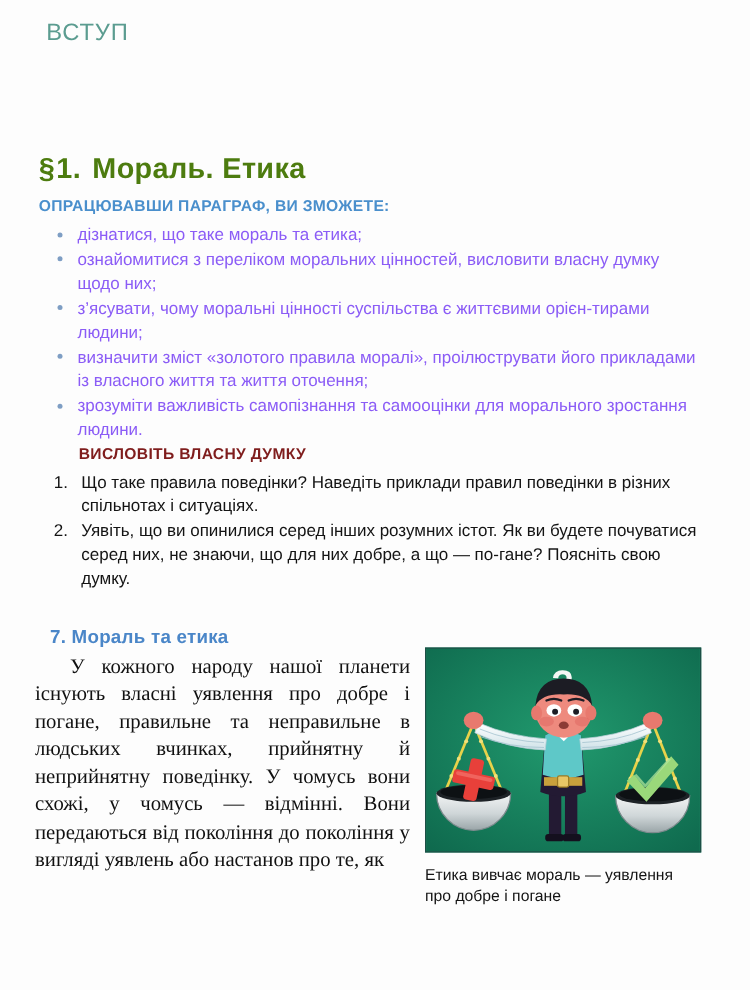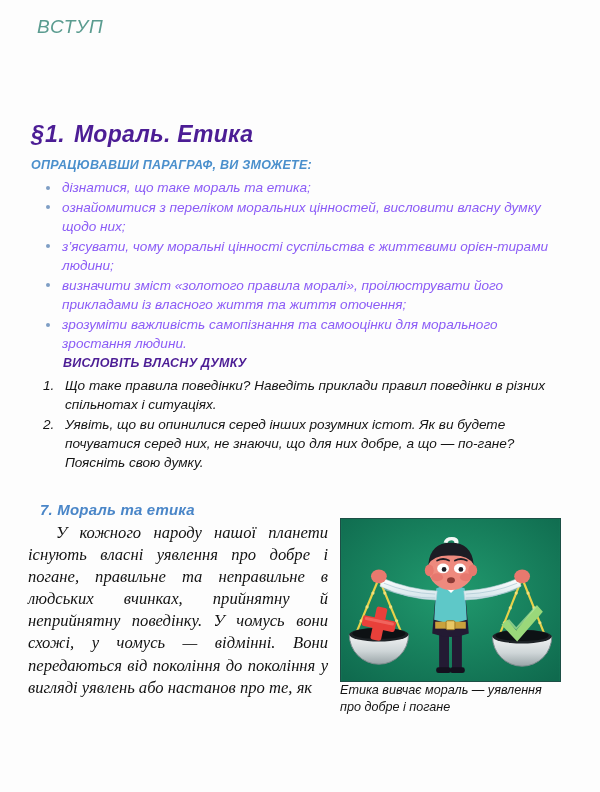--- a/index.html
+++ b/index.html
@@ -17,21 +17,20 @@
     position: relative;
     -webkit-font-smoothing: antialiased;
   }
 
   .page {
     position: relative;
     width: 600px;
     height: 792px;
     box-sizing: border-box;
     padding: 0;
-    font-style: italic;
   }
 
   
   .running-head {
     position: absolute;
     left: 37px;
     top: 16px;
     font-size: 19px;
     letter-spacing: 0.7px;
     color: #5b9c90;
@@ -39,38 +38,38 @@
     font-family: "Liberation Sans", sans-serif;
   }
 
   
   .para-title {
     position: absolute;
     left: 31px;
     top: 106px;
     font-size: 23px;
     font-weight: bold;
-    color: #4c1d95;
+    color: #4d7c0f;
     letter-spacing: 0.3px;
     white-space: nowrap;
   }
   .para-title .sect-mark { margin-right: 1px; }
   .para-title .sect-num  { margin-right: 9px; }
 
   
   .rubric {
     position: absolute;
     font-size: 12.5px;
     font-weight: bold;
     letter-spacing: 0.25px;
     color: #4a8fcc;
     text-transform: uppercase;
   }
   .rubric.objectives { left: 31px; top: 158px; }
-  .rubric.opinion    { left: 31px; top: 356px; color: #4c1d95; padding-left: 32px; }
+  .rubric.opinion    { left: 31px; top: 356px; color: #7f1d1d; padding-left: 32px; }
 
   
   .obj-list {
     position: absolute;
     left: 40px;
     top: 178px;
     width: 524px;
     margin: 0;
     padding: 0;
     list-style: none;
@@ -155,20 +154,21 @@
     width: 221px;
     height: 164px;
     border: 1.5px solid #1d4f46;
     box-sizing: border-box;
     overflow: hidden;
     position: relative;
     background: #177a5a;
   }
   .figure .frame svg { display: block; width: 100%; height: 100%; }
   .caption {
+    margin-top: 10px;
     font-size: 12.6px;
     line-height: 16.6px;
     color: #141414;
     font-family: "Liberation Sans", sans-serif;
   }
 </style>
 </head>
 <body>
 
 <div class="page">

